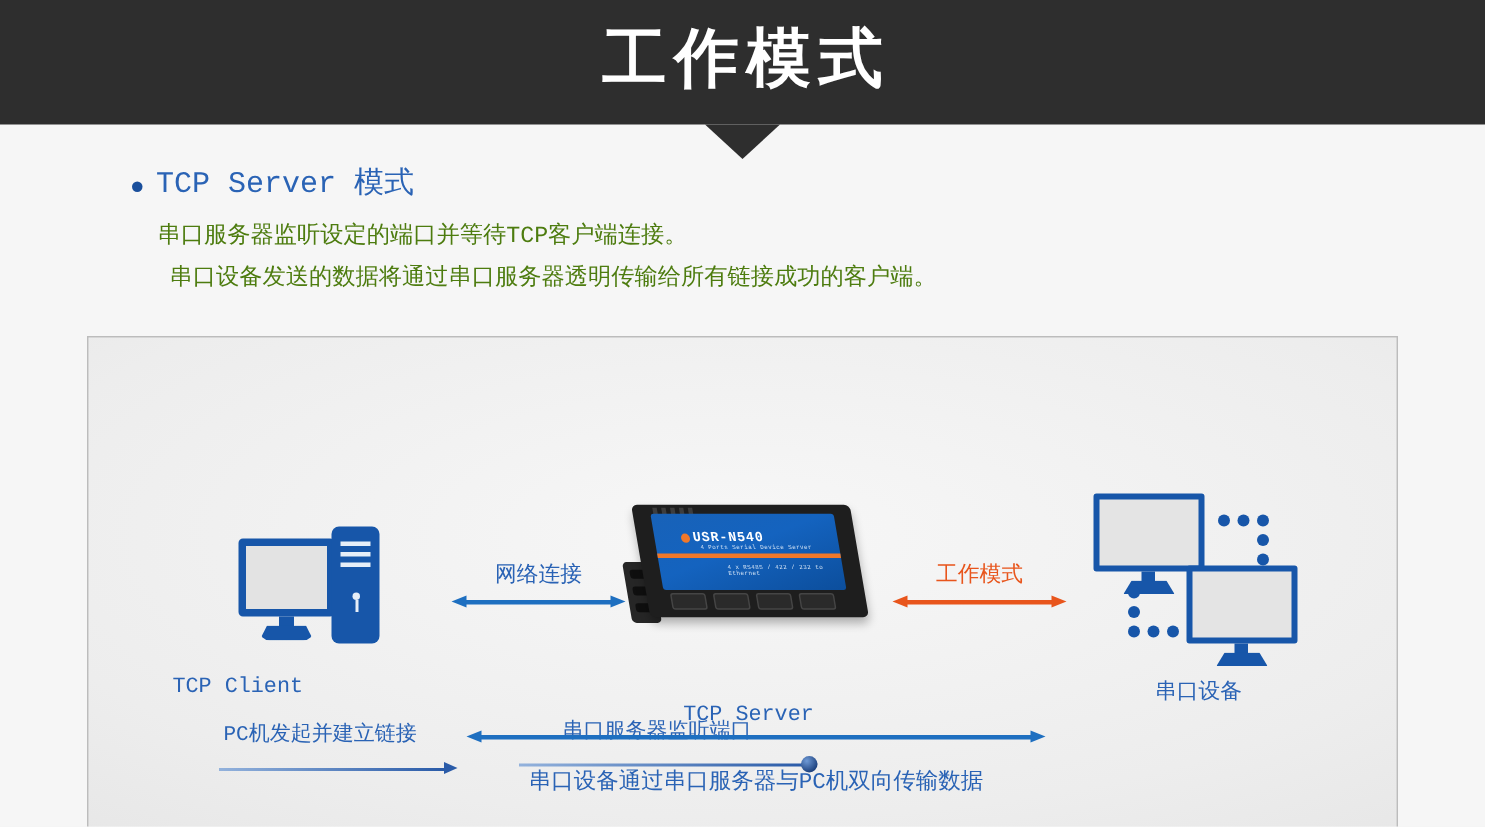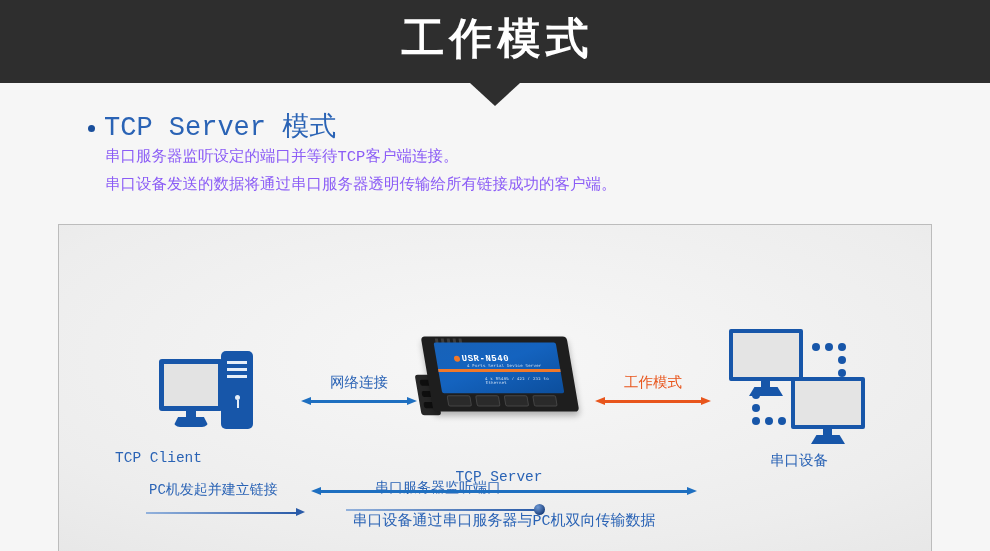--- a/index.html
+++ b/index.html
@@ -36,29 +36,29 @@
   
   .section-heading {
     position: absolute; left: 88px; top: 112px;
     display: flex; align-items: center; gap: 9px;
   }
   .bullet-dot {
     width: 7px; height: 7px; border-radius: 50%;
     background: #1a4f9c; flex: none;
   }
   .section-heading-text {
-    color: #2a63b5; font-size: 27px; line-height: 1.2; text-align: center;
+    color: #2a63b5; font-size: 20px; line-height: 1.2; text-align: center;
   }
   .desc-line {
     position: absolute; left: 105px;
-    color: #8b5cf6; font-size: 15.5px; line-height: 1.2;
+    color: #4d7c0f; font-size: 15.5px; line-height: 1.2;
     white-space: nowrap;
   }
   .desc-1 { top: 148px; }
-  .desc-2 { top: 176px; }
+  .desc-2 { top: 176px; margin-left: 8px; }
 
   
   .diagram-panel {
     position: absolute; left: 58px; top: 224px;
     width: 874px; height: 330px;
     border: 1px solid #bcbcbc;
     background:
       radial-gradient(ellipse 120% 120% at 50% 40%, #f7f7f7 0%, #ededed 48%, #dcdcdc 100%);
     overflow: hidden;
   }

